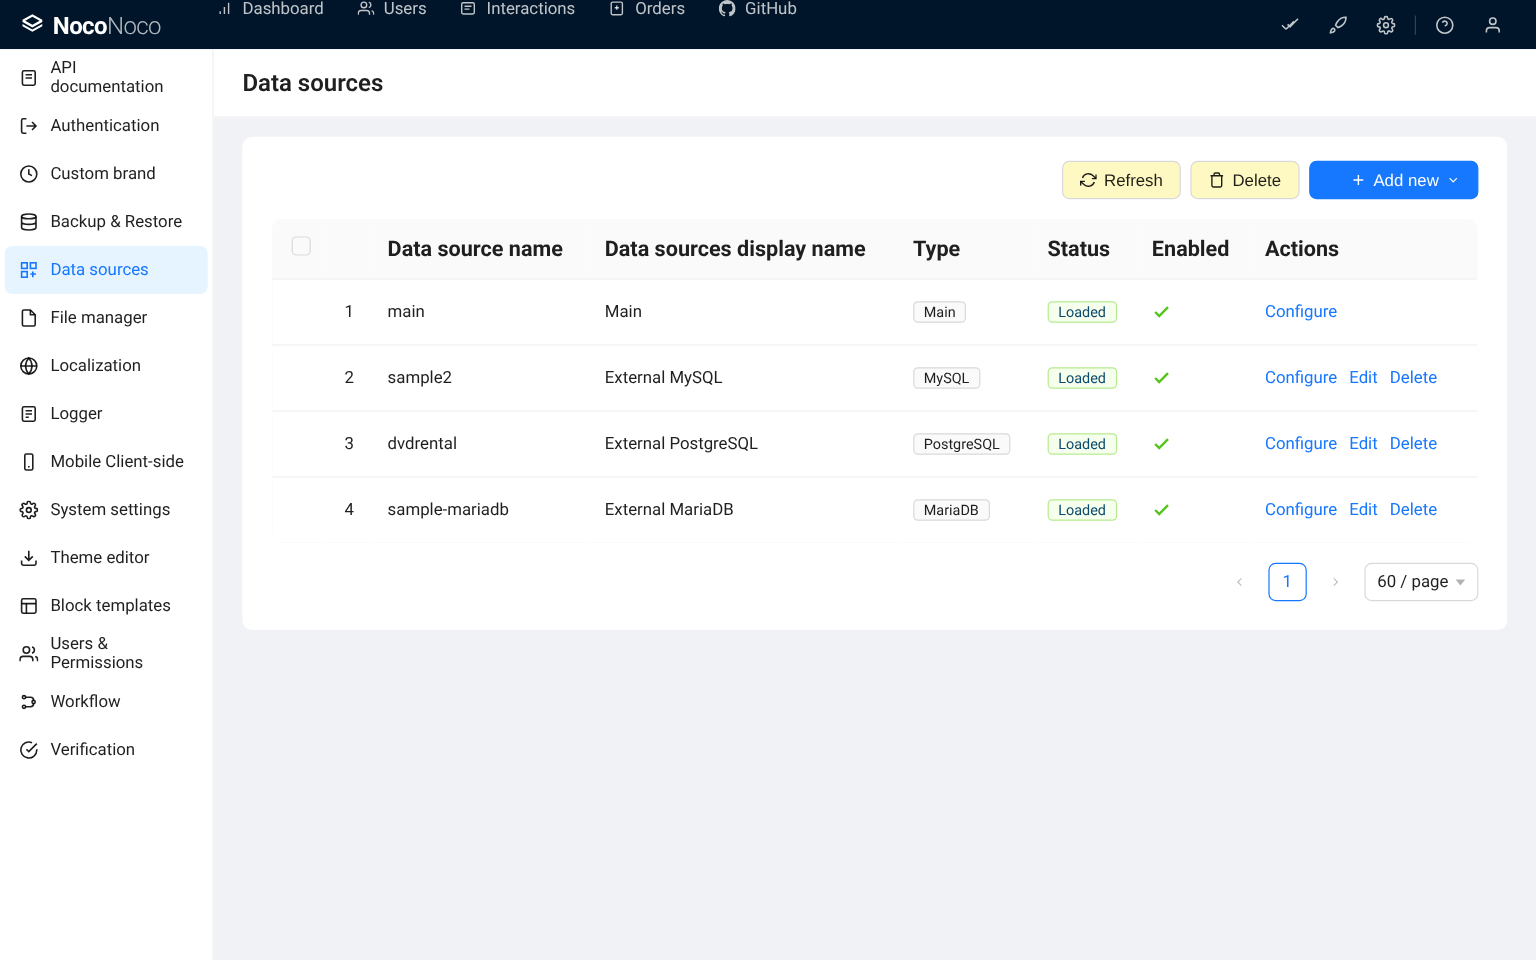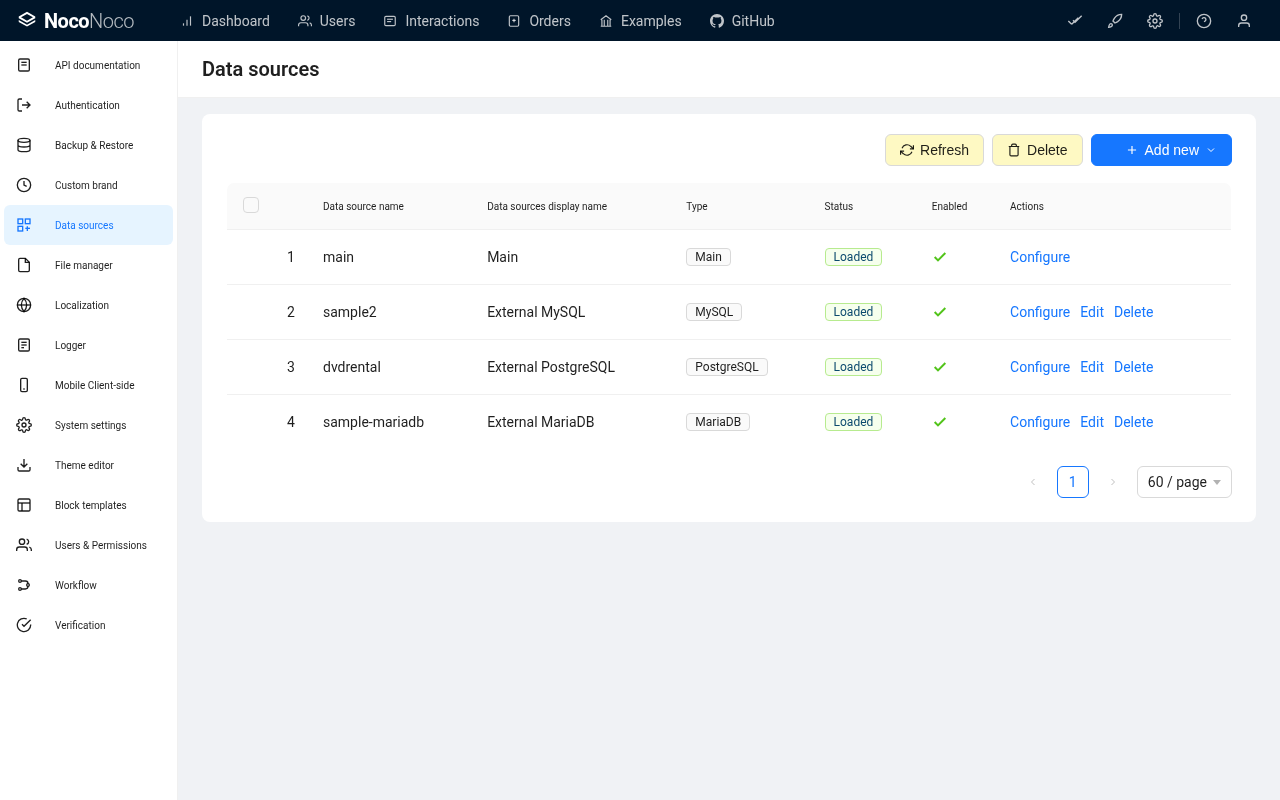--- a/index.html
+++ b/index.html
@@ -5,46 +5,46 @@
 * { margin: 0; padding: 0; box-sizing: border-box; }
 body { font-family: -apple-system, BlinkMacSystemFont, "Segoe UI", Roboto, sans-serif; font-size: 14px; color: rgba(0,0,0,0.88); background: #f5f5f5; width: 1280px; height: 800px; overflow: hidden; }
 
 
 .header { height: 41px; background: #001529; display: flex; align-items: center; padding: 0 16px; color: rgba(255,255,255,0.85); }
 .logo { display: flex; align-items: center; gap: 6px; margin-right: 32px; }
 .logo-icon { width: 22px; height: 22px; }
 .logo-text { font-size: 20px; font-weight: 700; color: #fff; letter-spacing: -0.5px; }
 .logo-text .light { font-weight: 300; opacity: 0.7; }
 .nav { display: flex; gap: 0; flex: 1; }
-.nav-item { display: flex; align-items: center; gap: 8px; padding: 0 14px; height: 41px; color: rgba(255,255,255,0.75); cursor: pointer; font-size: 14px; }
+.nav-item { display: flex; gap: 8px; padding: 0 14px; height: 41px; color: rgba(255,255,255,0.75); cursor: pointer; font-size: 14px; }
 .header-right { display: flex; align-items: center; gap: 0; }
 .header-icon { width: 40px; height: 41px; display: flex; align-items: center; justify-content: center; color: rgba(255,255,255,0.75); cursor: pointer; }
 .header-divider { width: 1px; height: 16px; background: rgba(255,255,255,0.2); margin: 0 4px; }
 
 
 .layout { display: flex; height: calc(800px - 41px); }
 .sidebar { width: 178px; background: #fff; border-right: 1px solid #f0f0f0; padding: 4px 4px; overflow-y: auto; }
-.sidebar-item { display: flex; align-items: center; gap: 23px; padding: 0 12px; height: 40px; border-radius: 6px; cursor: pointer; color: rgba(0,0,0,0.88); font-size: 10px; }
+.sidebar-item { display: flex; align-items: center; gap: 10px; padding: 0 12px; height: 40px; border-radius: 6px; cursor: pointer; color: rgba(0,0,0,0.88); font-size: 14px; }
 .sidebar-item.active { background: #e6f4ff; color: #1677ff; }
 .sidebar-item .icon { width: 16px; height: 16px; flex-shrink: 0; }
 
 .main { flex: 1; overflow-y: auto; background: #f0f2f5; }
 .page-title { padding: 16px 24px; font-size: 20px; font-weight: 600; background: #fff; border-bottom: 1px solid #f0f0f0; }
 .content { padding: 16px 24px; }
 .card { background: #fff; border-radius: 8px; padding: 20px 24px 24px; }
 
 
 .toolbar { display: flex; justify-content: flex-end; gap: 8px; margin-bottom: 16px; }
 .btn { display: inline-flex; align-items: center; gap: 6px; height: 32px; padding: 0 14px; border: 1px solid #d9d9d9; border-radius: 6px; background: #fef9c3; cursor: pointer; font-size: 14px; color: rgba(0,0,0,0.88); }
 .btn-primary { background: #1677ff; border-color: #1677ff; color: #fff; padding-left: 33px; }
 
 
 .table { width: 100%; border-collapse: collapse; border: 1px solid #f0f0f0; border-radius: 8px; overflow: hidden; }
 .table thead { background: #fafafa; }
-.table th { text-align: left; padding: 14px 12px; font-weight: 400; font-size: 10px; border-bottom: 1px solid #f0f0f0; }
+.table th { text-align: left; padding: 14px 12px; font-weight: 700; font-size: 18px; border-bottom: 1px solid #f0f0f0; }
 .table td { padding: 18px 12px; border-bottom: 1px solid #f0f0f0; font-size: 14px; }
 .table th:first-child, .table td:first-child { width: 44px; text-align: center; padding-left: 16px; }
 .table th:nth-child(2), .table td:nth-child(2) { width: 40px; text-align: center; }
 .checkbox { width: 16px; height: 16px; border: 1px solid #d9d9d9; border-radius: 4px; display: inline-block; cursor: pointer; }
 .tag { display: inline-block; padding: 1px 8px; border: 1px solid #d9d9d9; border-radius: 4px; font-size: 12px; background: #fafafa; }
 .tag-success { border-color: #b7eb8f; background: #f6ffed; color: #0c4a6e; }
 .check-icon { color: #52c41a; }
 .action-link { color: #1677ff; cursor: pointer; margin-right: 10px; }
 
 
@@ -103,28 +103,20 @@
           <svg width="14" height="14" viewBox="0 0 24 24" fill="none" stroke="currentColor" stroke-width="2">
             <rect x="4" y="3" width="16" height="18" rx="2"></rect>
             <line x1="12" y1="8" x2="12" y2="14"></line>
             <line x1="9" y1="11" x2="15" y2="11"></line>
           </svg>
         </span>
         <span>Orders</span>
       </div>
       <div class="nav-item">
         <span>
-          <svg width="14" height="14" viewBox="0 0 24 24" fill="none" stroke="currentColor" stroke-width="2">
-            <path d="M3 21h18M5 21V10M9 21V10M15 21V10M19 21V10M3 10l9-7 9 7"></path>
-          </svg>
-        </span>
-        <span>Examples</span>
-      </div>
-      <div class="nav-item">
-        <span>
           <svg width="14" height="14" viewBox="0 0 24 24" fill="currentColor">
             <path d="M12 0C5.37 0 0 5.37 0 12c0 5.3 3.438 9.8 8.205 11.385.6.113.82-.258.82-.577 0-.285-.01-1.04-.015-2.04-3.338.724-4.042-1.61-4.042-1.61-.546-1.385-1.335-1.755-1.335-1.755-1.087-.744.084-.729.084-.729 1.205.084 1.838 1.236 1.838 1.236 1.07 1.835 2.809 1.305 3.495.998.108-.776.417-1.305.76-1.605-2.665-.3-5.466-1.332-5.466-5.93 0-1.31.465-2.38 1.235-3.22-.135-.303-.54-1.523.105-3.176 0 0 1.005-.322 3.3 1.23.96-.267 1.98-.399 3-.405 1.02.006 2.04.138 3 .405 2.28-1.552 3.285-1.23 3.285-1.23.645 1.653.24 2.873.12 3.176.765.84 1.23 1.91 1.23 3.22 0 4.61-2.805 5.625-5.475 5.92.42.36.81 1.096.81 2.22 0 1.606-.015 2.896-.015 3.286 0 .315.21.69.825.57C20.565 21.795 24 17.295 24 12c0-6.63-5.37-12-12-12z"></path>
           </svg>
         </span>
         <span>GitHub</span>
       </div>
     </div>
   <div class="header-right">
     <div class="header-icon">
         <svg width="16" height="16" viewBox="0 0 24 24" fill="none" stroke="currentColor" stroke-width="2">
@@ -174,34 +166,34 @@
         <span class="icon">
           <svg width="16" height="16" viewBox="0 0 24 24" fill="none" stroke="currentColor" stroke-width="2">
             <path d="M9 21H5a2 2 0 01-2-2V5a2 2 0 012-2h4M16 17l5-5-5-5M21 12H9"></path>
           </svg>
         </span>
         <span>Authentication</span>
       </div>
       <div class="sidebar-item">
         <span class="icon">
           <svg width="16" height="16" viewBox="0 0 24 24" fill="none" stroke="currentColor" stroke-width="2">
+            <circle cx="12" cy="12" r="10"></circle>
+            <polyline points="12 6 12 12 16 14"></polyline>
+          </svg>
+        </span>
+        <span>Custom brand</span>
+      </div>
+      <div class="sidebar-item">
+        <span class="icon">
+          <svg width="16" height="16" viewBox="0 0 24 24" fill="none" stroke="currentColor" stroke-width="2">
             <ellipse cx="12" cy="5" rx="9" ry="3"></ellipse>
             <path d="M21 12c0 1.66-4 3-9 3s-9-1.34-9-3M3 5v14c0 1.66 4 3 9 3s9-1.34 9-3V5"></path>
           </svg>
         </span>
         <span>Backup &amp; Restore</span>
-      </div>
-      <div class="sidebar-item">
-        <span class="icon">
-          <svg width="16" height="16" viewBox="0 0 24 24" fill="none" stroke="currentColor" stroke-width="2">
-            <circle cx="12" cy="12" r="10"></circle>
-            <polyline points="12 6 12 12 16 14"></polyline>
-          </svg>
-        </span>
-        <span>Custom brand</span>
       </div>
       <div class="sidebar-item active">
         <span class="icon">
           <svg width="16" height="16" viewBox="0 0 24 24" fill="none" stroke="currentColor" stroke-width="2">
             <rect x="3" y="3" width="7" height="7"></rect>
             <rect x="14" y="3" width="7" height="7"></rect>
             <rect x="3" y="14" width="7" height="7"></rect>
             <line x1="17" y1="14" x2="17" y2="21"></line>
             <line x1="14" y1="17" x2="21" y2="17"></line>
           </svg>

